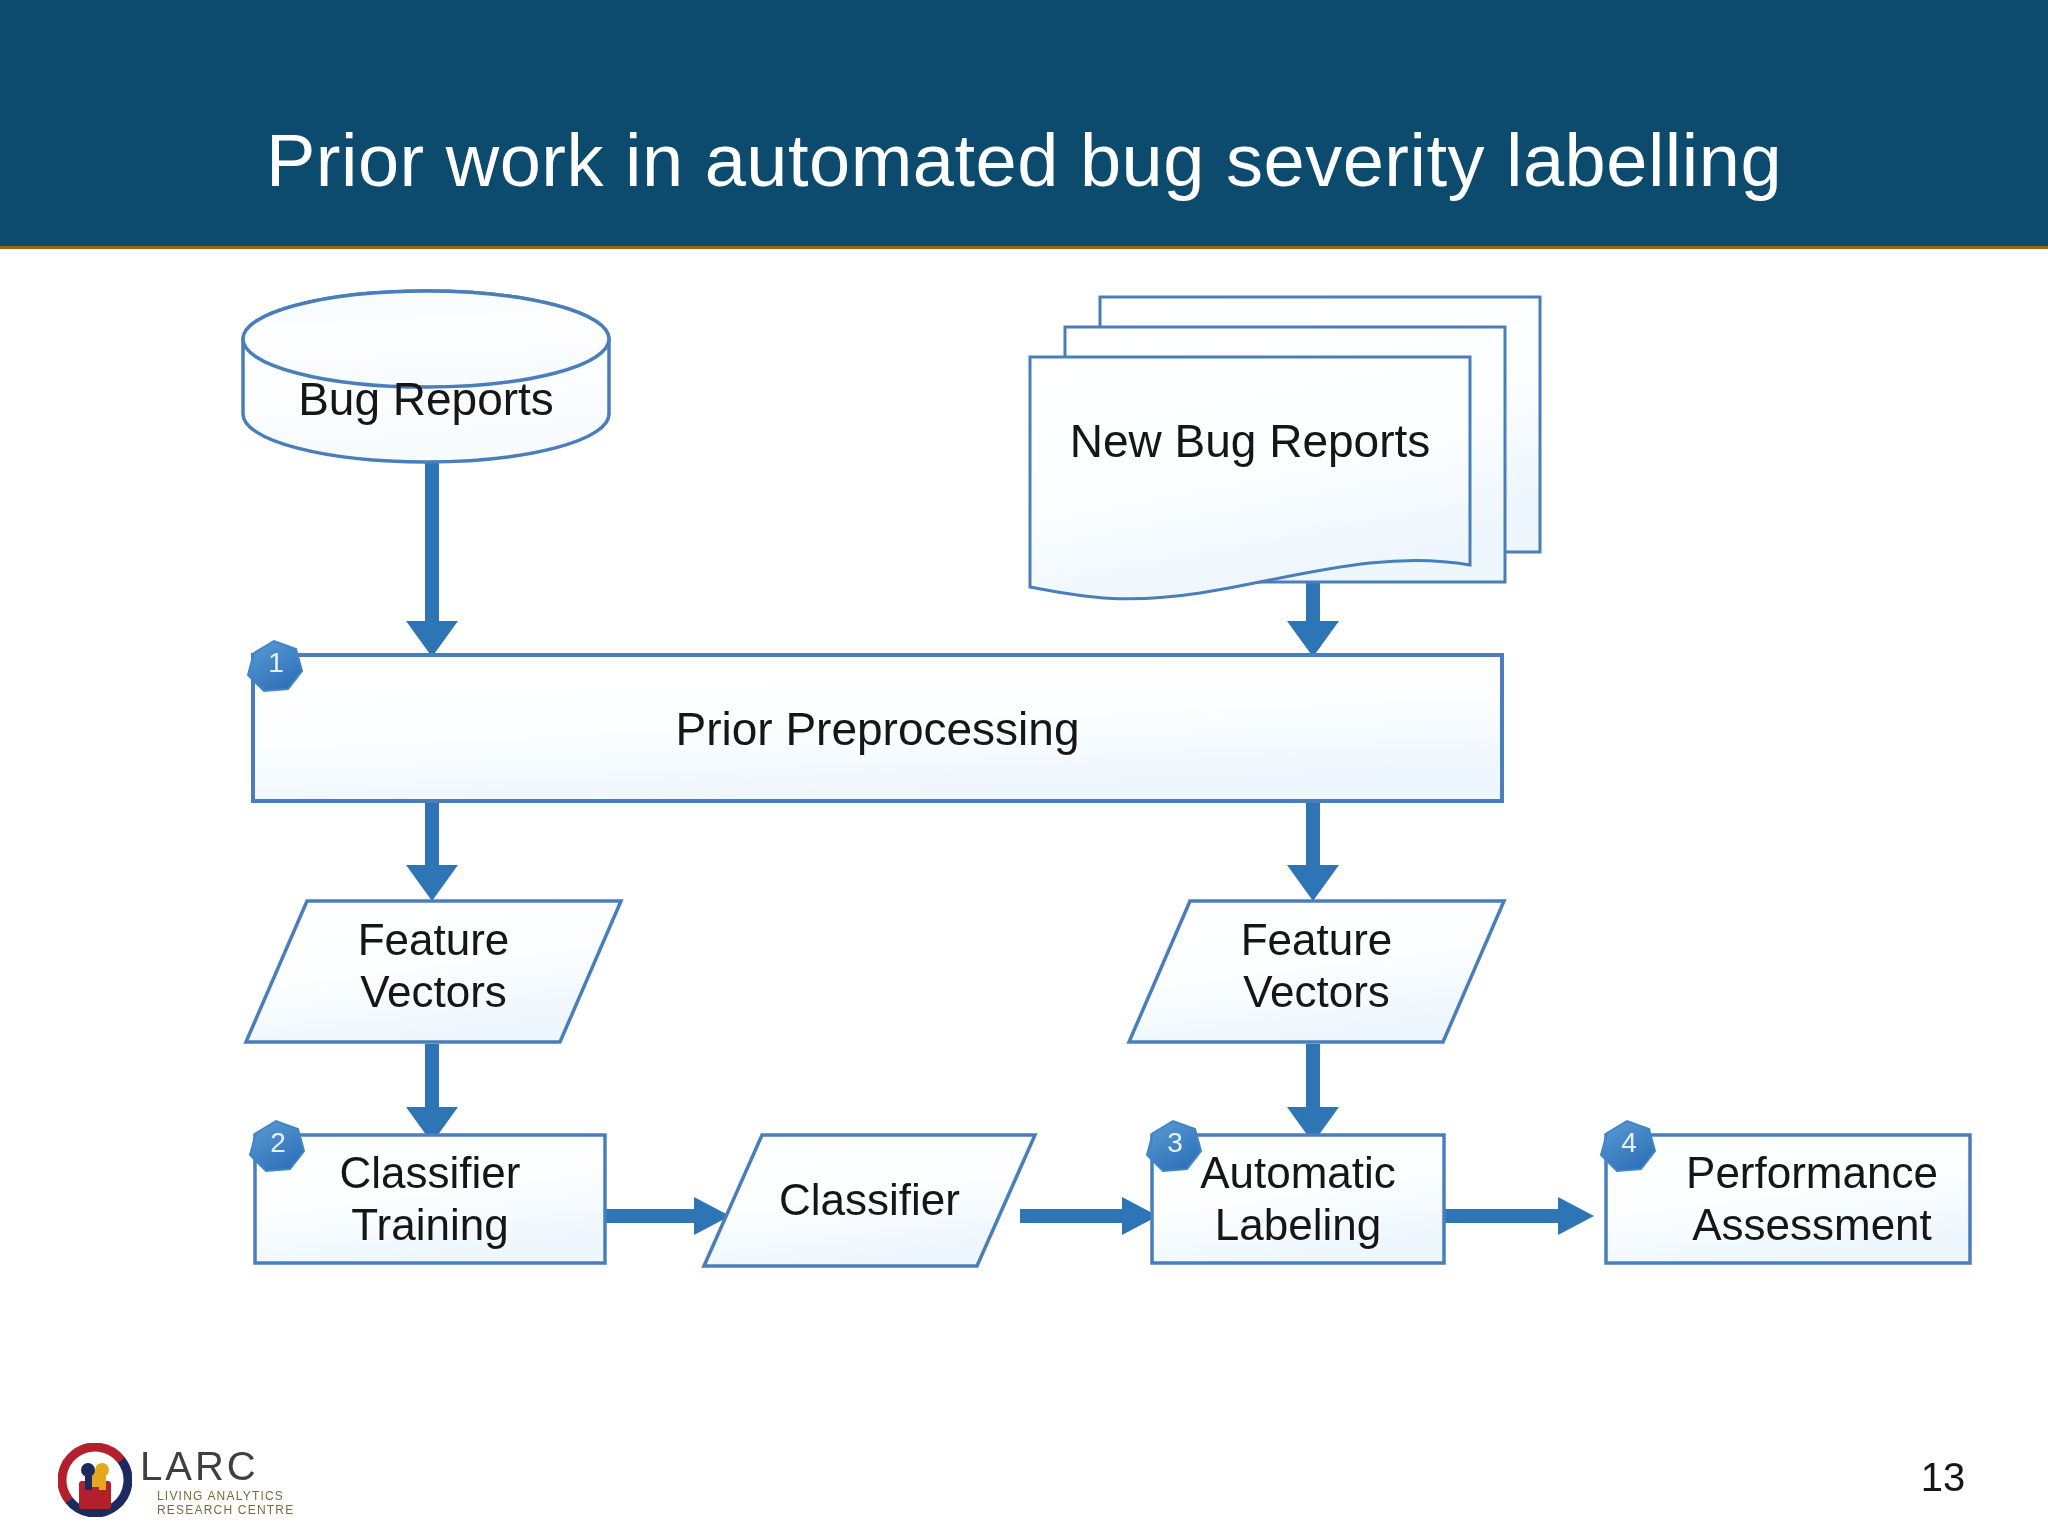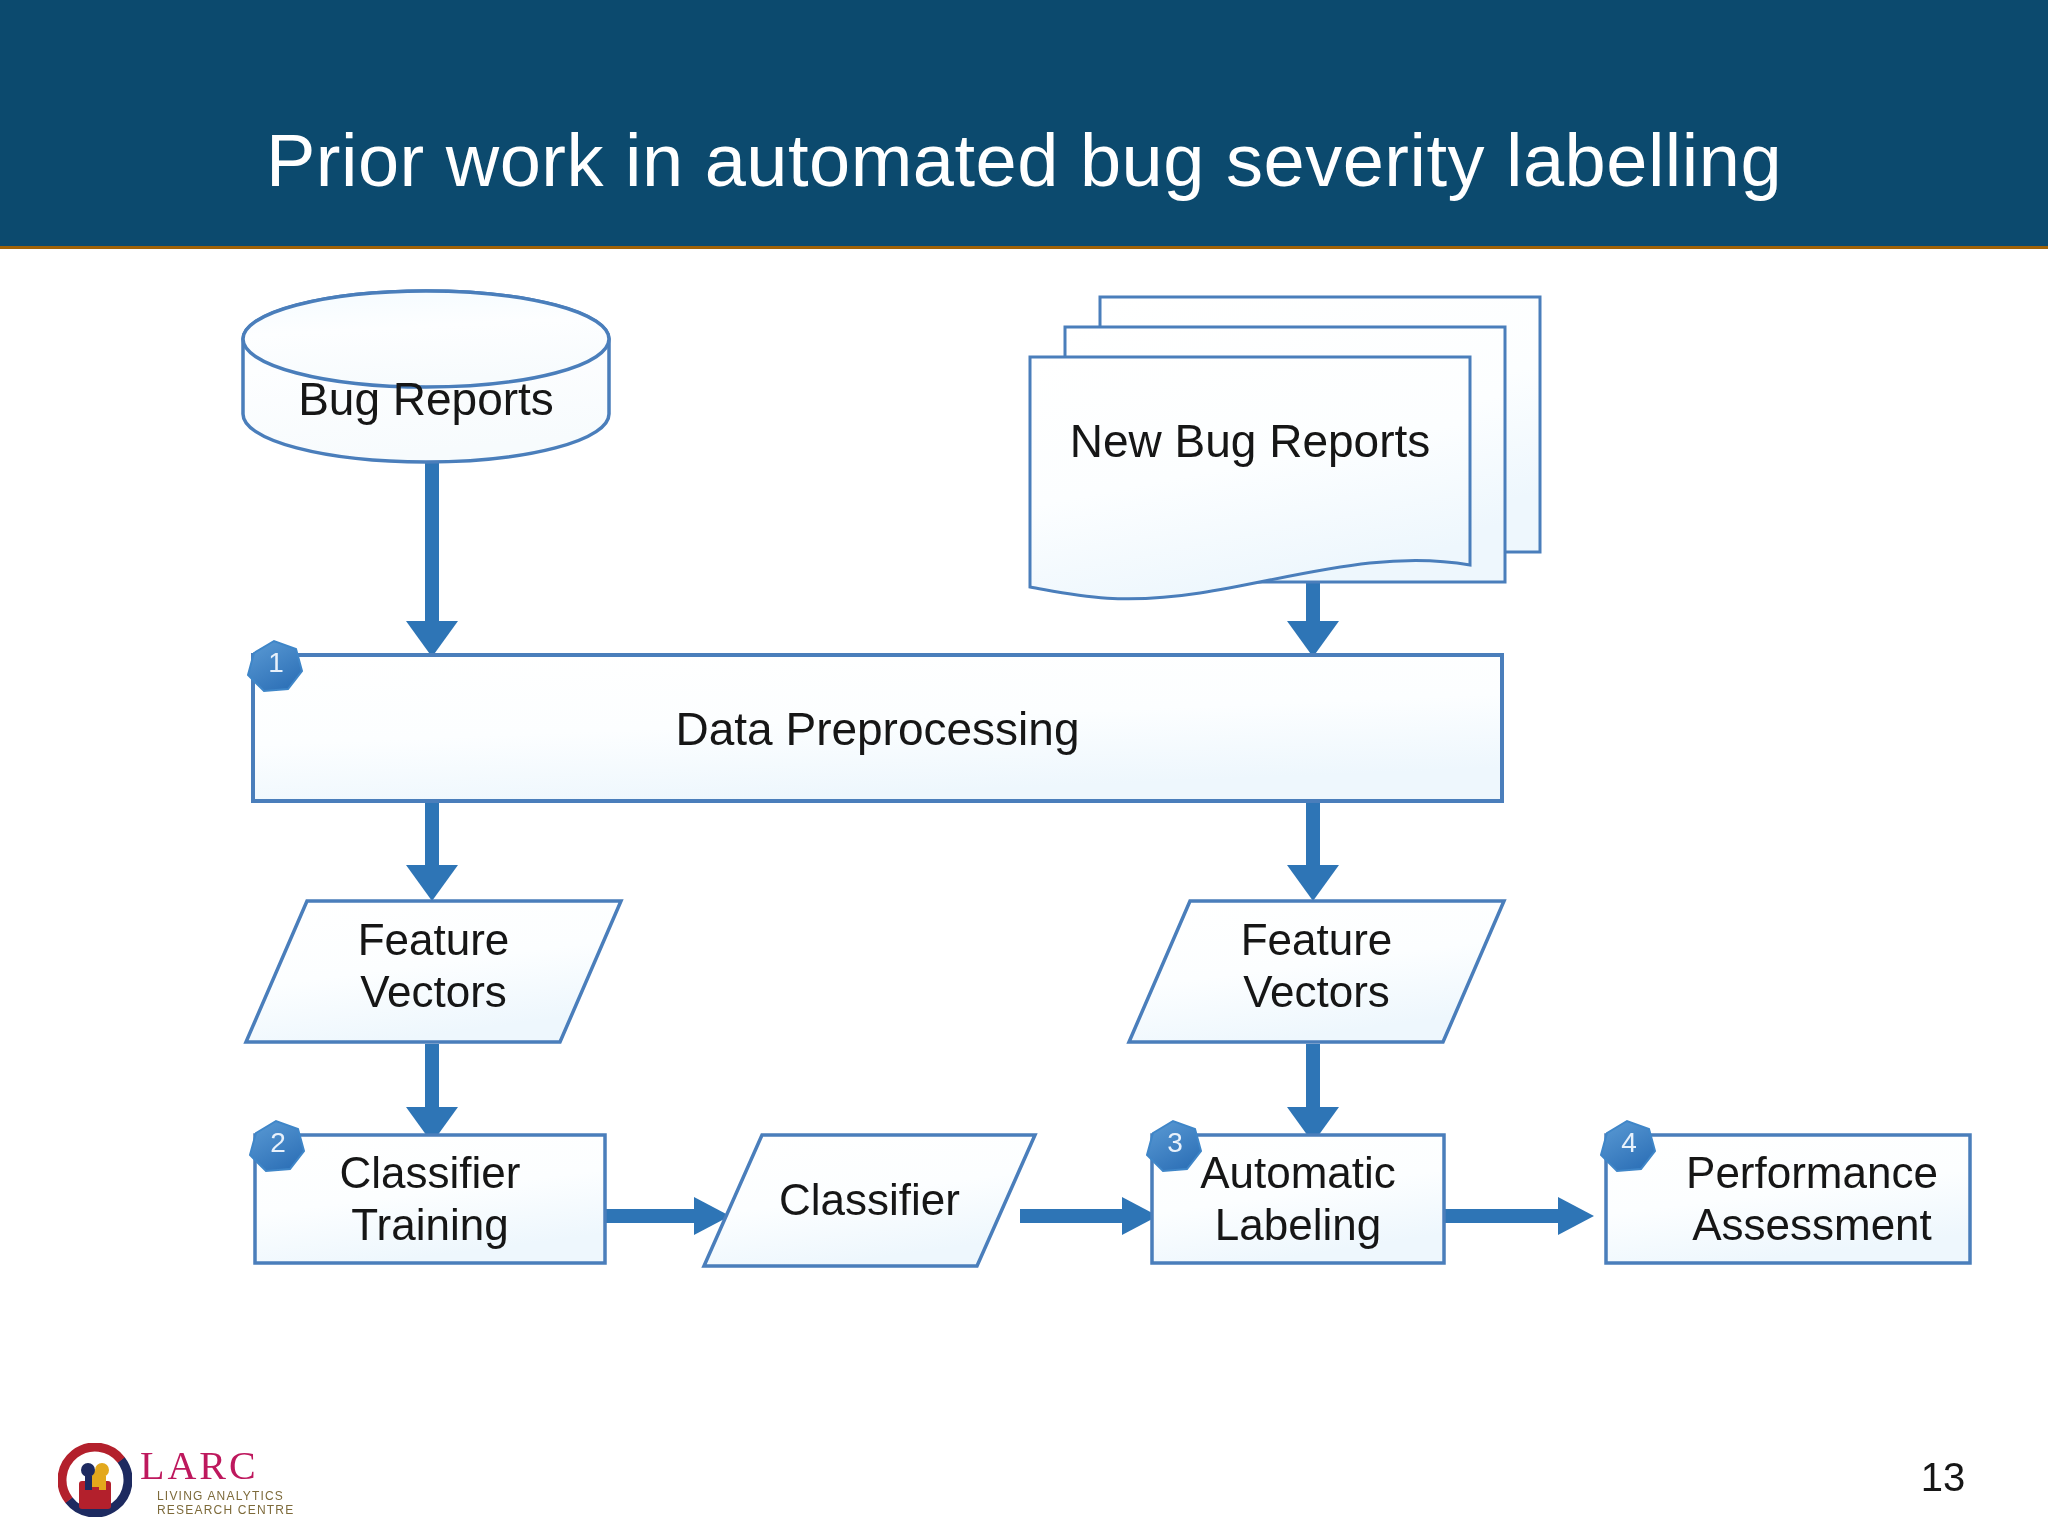--- a/index.html
+++ b/index.html
@@ -103,24 +103,24 @@
     position: absolute;
     left: 82px;
     top: 2px;
     width: 150px;
     height: 70px;
   }
   #logo-name {
     position: absolute;
     left: 0;
     top: 0;
-    font-family: Liberation Serif, serif;
+    font-family: Liberation Sans, sans-serif;
     font-size: 40px;
     letter-spacing: 3px;
-    color: #be185d;
+    color: #404040;
     line-height: 42px;
   }
   #logo-sub1, #logo-sub2 {
     position: absolute;
     left: 17px;
     font-family: "Liberation Sans", sans-serif;
     font-size: 12px;
     letter-spacing: 1.2px;
     color: #7d6a3a;
     line-height: 14px;
@@ -266,21 +266,21 @@
     </g>
     <g>
       <polygon points="1607,884 1627,872 1649,880 1655,902 1641,920 1617,922 1601,906" fill="url(#badgeFill)" stroke="#3f86c8" stroke-width="2"></polygon>
     </g>
   </svg>
 
   <div class="node-label lbl-big" style="left:243px; top:123px; width:366px;">Bug Reports</div>
 
   <div class="node-label lbl-big" style="left:1030px; top:165px; width:440px;">New Bug Reports</div>
 
-  <div class="node-label lbl-proc" style="left:253px; top:453px; width:1249px;">Data Preprocessing</div>
+  <div class="node-label lbl-proc" style="left:253px; top:453px; width:1249px;">Prior Preprocessing</div>
 
   <div class="node-label lbl-mid" style="left:246px; top:665px; width:375px;">Feature
 Vectors</div>
 
   <div class="node-label lbl-mid" style="left:1129px; top:665px; width:375px;">Feature
 Vectors</div>
 
   <div class="node-label lbl-mid" style="left:255px; top:898px; width:350px;">Classifier
 Training</div>
 

